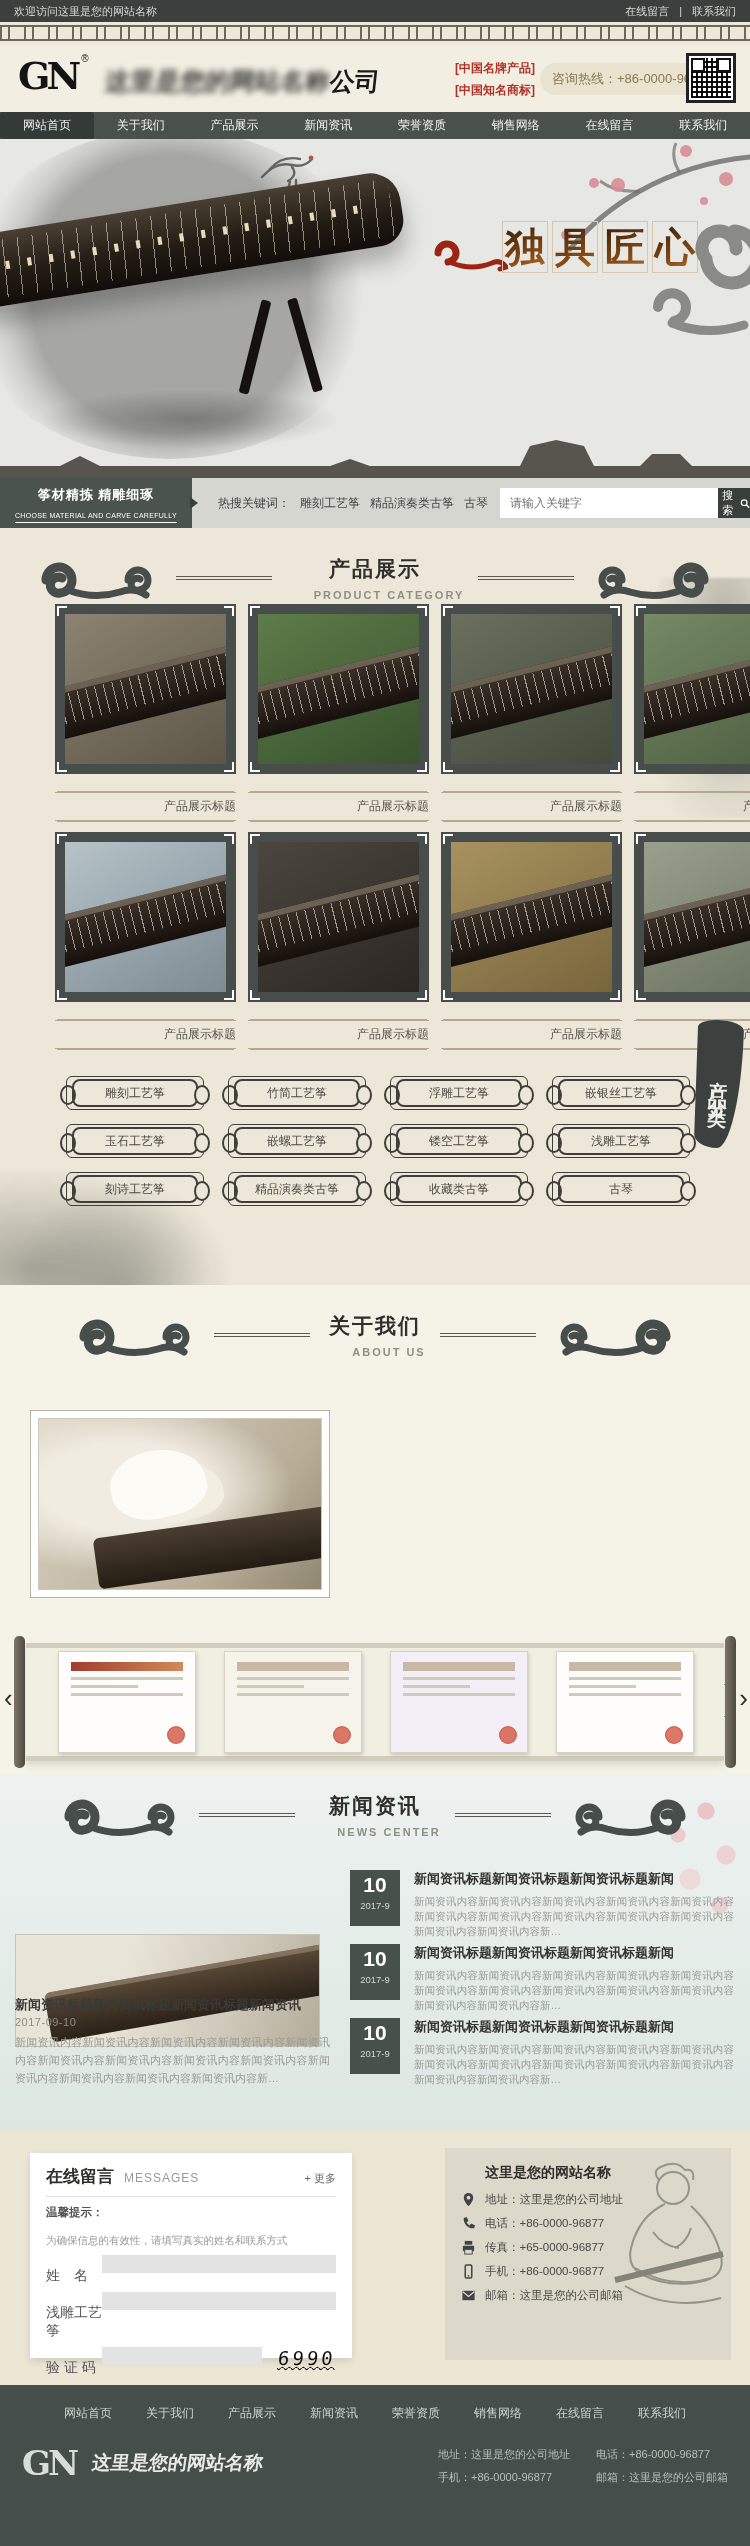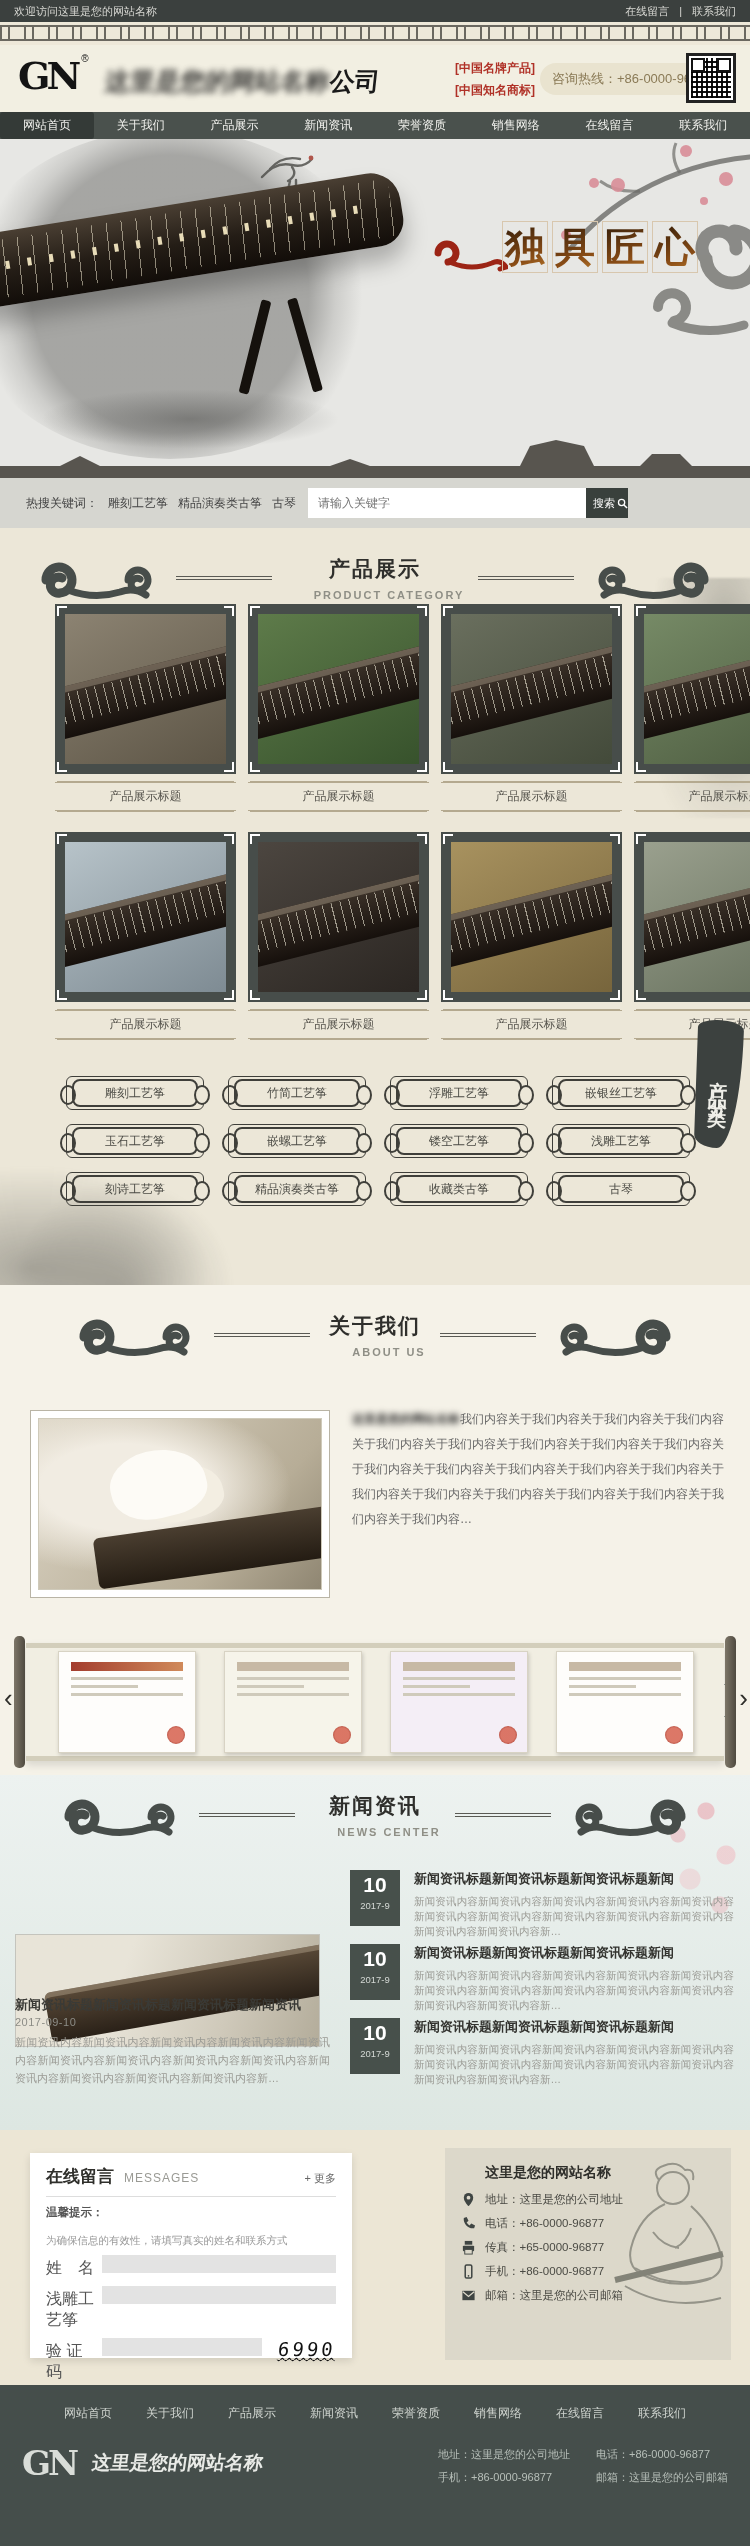--- a/index.html
+++ b/index.html
@@ -96,21 +96,21 @@
   .pimg { width:100%; height:100%; position:relative; overflow:hidden; }
   .pimg::after { content:""; position:absolute; left:-20%; top:35%; width:140%; height:34%; transform:rotate(-14deg);
     background:linear-gradient(180deg,#3d332a,#16100c); border-radius:8px;
     box-shadow:inset 0 6px 0 rgba(255,240,210,.25); }
   .pimg::before { content:""; position:absolute; left:-20%; top:40%; width:140%; height:20%; transform:rotate(-14deg); z-index:1;
     background:repeating-linear-gradient(90deg, rgba(255,250,230,.55) 0 1px, transparent 1px 9px); }
   .bg1{background:linear-gradient(150deg,#8c8372,#5d5546);} .bg2{background:linear-gradient(150deg,#5e7b4a,#37522c);}
   .bg3{background:linear-gradient(150deg,#6a6f5e,#434a3a);} .bg4{background:linear-gradient(150deg,#768a66,#4d5c40);}
   .bg5{background:linear-gradient(150deg,#b7c3c9,#7e8b93);} .bg6{background:linear-gradient(150deg,#4c4640,#2b2622);}
   .bg7{background:linear-gradient(150deg,#a8925f,#77653c);} .bg8{background:linear-gradient(150deg,#9aa08e,#66705c);}
-  .pcap { margin-top:8px; text-align:center; font-size:12px; color:#55534c; padding:5px 0;
+  .pcap { margin-top:18px; text-align:right; font-size:12px; color:#55534c; padding:5px 0;
     border-top:1px solid #b4a98f; border-bottom:1px solid #b4a98f; box-shadow:0 -3px 0 -2px #b4a98f, 0 3px 0 -2px #b4a98f; }
 
   
   .cats { position:absolute; left:0; top:520px; width:750px; height:230px; }
   .ink-left { position:absolute; left:-20px; bottom:-20px; width:260px; height:150px;
     background:radial-gradient(ellipse at 20% 80%, rgba(70,70,66,.4), transparent 60%), radial-gradient(ellipse at 55% 95%, rgba(70,70,66,.3), transparent 55%); filter:blur(1.5px); }
   .cat { position:absolute; width:150px; height:34px; cursor:pointer; }
   .cat .bd1 { position:absolute; inset:0 6px; border:1px solid #3f3f3a; border-radius:6px; }
   .cat .bd2 { position:absolute; inset:3px 12px; border:2px solid #3f3f3a; border-radius:8px; }
   .cat::before, .cat::after { content:""; position:absolute; top:9px; width:12px; height:16px; border:2px solid #3f3f3a; border-radius:50% 50%; background:#ece7d8; }
@@ -173,21 +173,21 @@
   
   .msgsec { height:255px; position:relative; background:#ece6d5; }
   .mcard { position:absolute; left:30px; top:23px; width:322px; height:205px; background:#fff; box-shadow:0 3px 8px rgba(0,0,0,.12); padding:12px 16px; }
   .mhead { display:flex; align-items:baseline; gap:10px; border-bottom:1px solid #ddd; padding-bottom:8px; }
   .mhead .cn { font-size:17px; font-weight:bold; color:#2f2f2b; }
   .mhead .en { font-size:12px; color:#9a9a94; letter-spacing:1px; }
   .mhead .more { margin-left:auto; font-size:11px; color:#666; cursor:pointer; }
   .tiptt { font-size:11.5px; color:#555; margin-top:8px; font-weight:bold; }
   .tip { font-size:10.5px; color:#999; margin-top:14px; }
   .frow { display:flex; align-items:flex-start; margin-top:7px; }
-  .frow label { width:56px; font-size:16px; color:#555; padding-top:3px; flex:none; }
+  .frow label { width:56px; font-size:14px; color:#555; padding-top:3px; flex:none;margin-top:9px; }
   .frow input[type=text] { flex:1; height:18px; background:#e3e3e3; border:none; }
   .frow textarea { flex:1; height:38px; background:#e3e3e3; border:none; resize:none; }
   .frow .cap { width:72px; height:18px; background:#e3e3e3; border:none; flex:none; }
   .captcha { margin-left:16px; font-family:"DejaVu Sans Mono", monospace; font-size:19px; letter-spacing:3px; color:#111; text-decoration:underline wavy 1px; cursor:pointer; transform:skewX(-6deg); }
   .submit { margin:9px 0 0 56px; width:120px; height:25px; background:#4b534e; color:#fff; border:none; font-size:12px; letter-spacing:8px; cursor:pointer; }
 
   .ccard { position:absolute; left:445px; top:18px; width:286px; height:212px; background:#dcd8ca; padding:14px 16px; overflow:hidden; }
   .ccard h3 { font-size:14px; color:#2f2f2b; margin:2px 0 10px 24px; }
   .crow { display:flex; align-items:center; gap:9px; margin-top:9px; font-size:11.5px; color:#4a4a44; position:relative; z-index:1; }
   .crow svg { flex:none; }
@@ -303,20 +303,24 @@
         <path d="M20 96 a14 14 0 1 1 16 14" stroke-width="10"></path>
         <path d="M34 112 q34 14 72 2" stroke-width="9"></path>
       </g>
     </svg>
     <svg class="roofline" viewBox="0 0 750 46" preserveAspectRatio="none">
       <path d="M0 46 L0 34 L60 34 L80 24 L100 34 L330 34 L350 27 L370 34 L520 34 L530 14 L556 8 L584 14 L594 34 L640 34 L652 22 L680 22 L692 34 L750 34 L750 46 Z" fill="#3e3b35" opacity=".85"></path>
     </svg>
   </div>
 
   <div class="searchbar">
+    <div class="sbox">
+      <div class="t1">筝材精拣 精雕细琢</div>
+      <div class="t2">CHOOSE MATERIAL AND CARVE CAREFULLY</div>
+    </div>
     <div class="hotline-words">
       <span>热搜关键词：</span>
       <span>雕刻工艺筝</span>
       <span>精品演奏类古筝</span>
       <span>古琴</span>
     </div>
     <input class="search-input" type="text" placeholder="请输入关键字" style="">
     <button class="search-btn">
       <span>搜索</span>
       <svg class="iconsvg" width="11" height="11" viewBox="0 0 12 12">
@@ -475,21 +479,20 @@
       </div>
       <span class="rule"></span>
       <svg class="cloud" width="130" height="48" viewBox="0 0 130 48" style="transform:scaleX(-1)">
           <use href="#cloudscroll"></use>
         </svg>
     </div>
 
     <div class="aframe">
       <div class="inner"></div>
     </div>
-    <div class="atext"><span class="censor">这里是您的网站名称</span><span>我们内容关于我们内容关于我们内容关于我们内容关于我们内容关于我们内容关于我们内容关于我们内容关于我们内容关于我们内容关于我们内容关于我们内容关于我们内容关于我们内容关于我们内容关于我们内容关于我们内容关于我们内容关于我们内容关于我们内容关于我们内容…</span></div>
     <button class="more-btn">查看更多</button>
 
     <div class="certs">
       <div class="scrollband"></div>
       <span class="cert-arrow prev">‹</span>
       <span class="cert-arrow next">›</span>
       <div class="cert c1" style="left:58px">
           <div class="bar"></div>
           <div class="ln"></div>
           <div class="ln s"></div>

